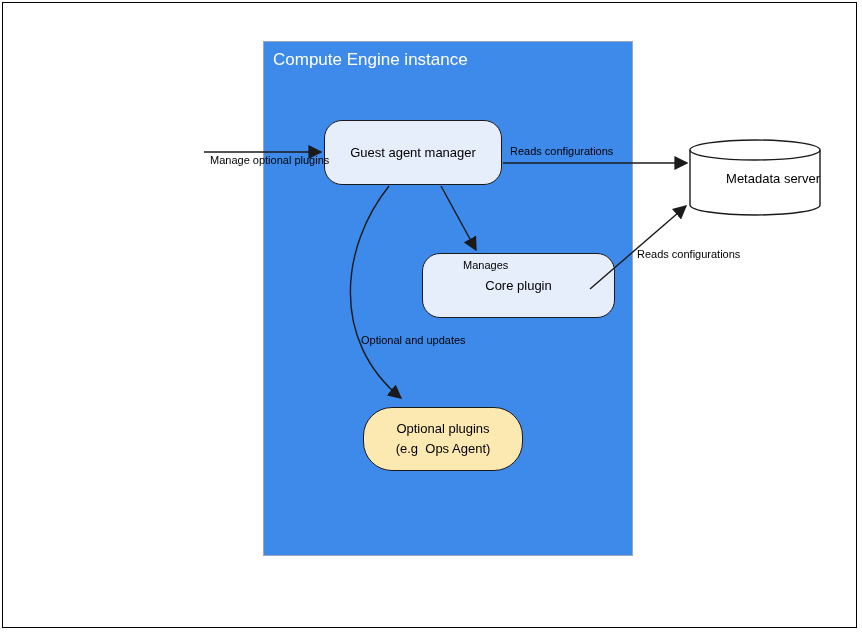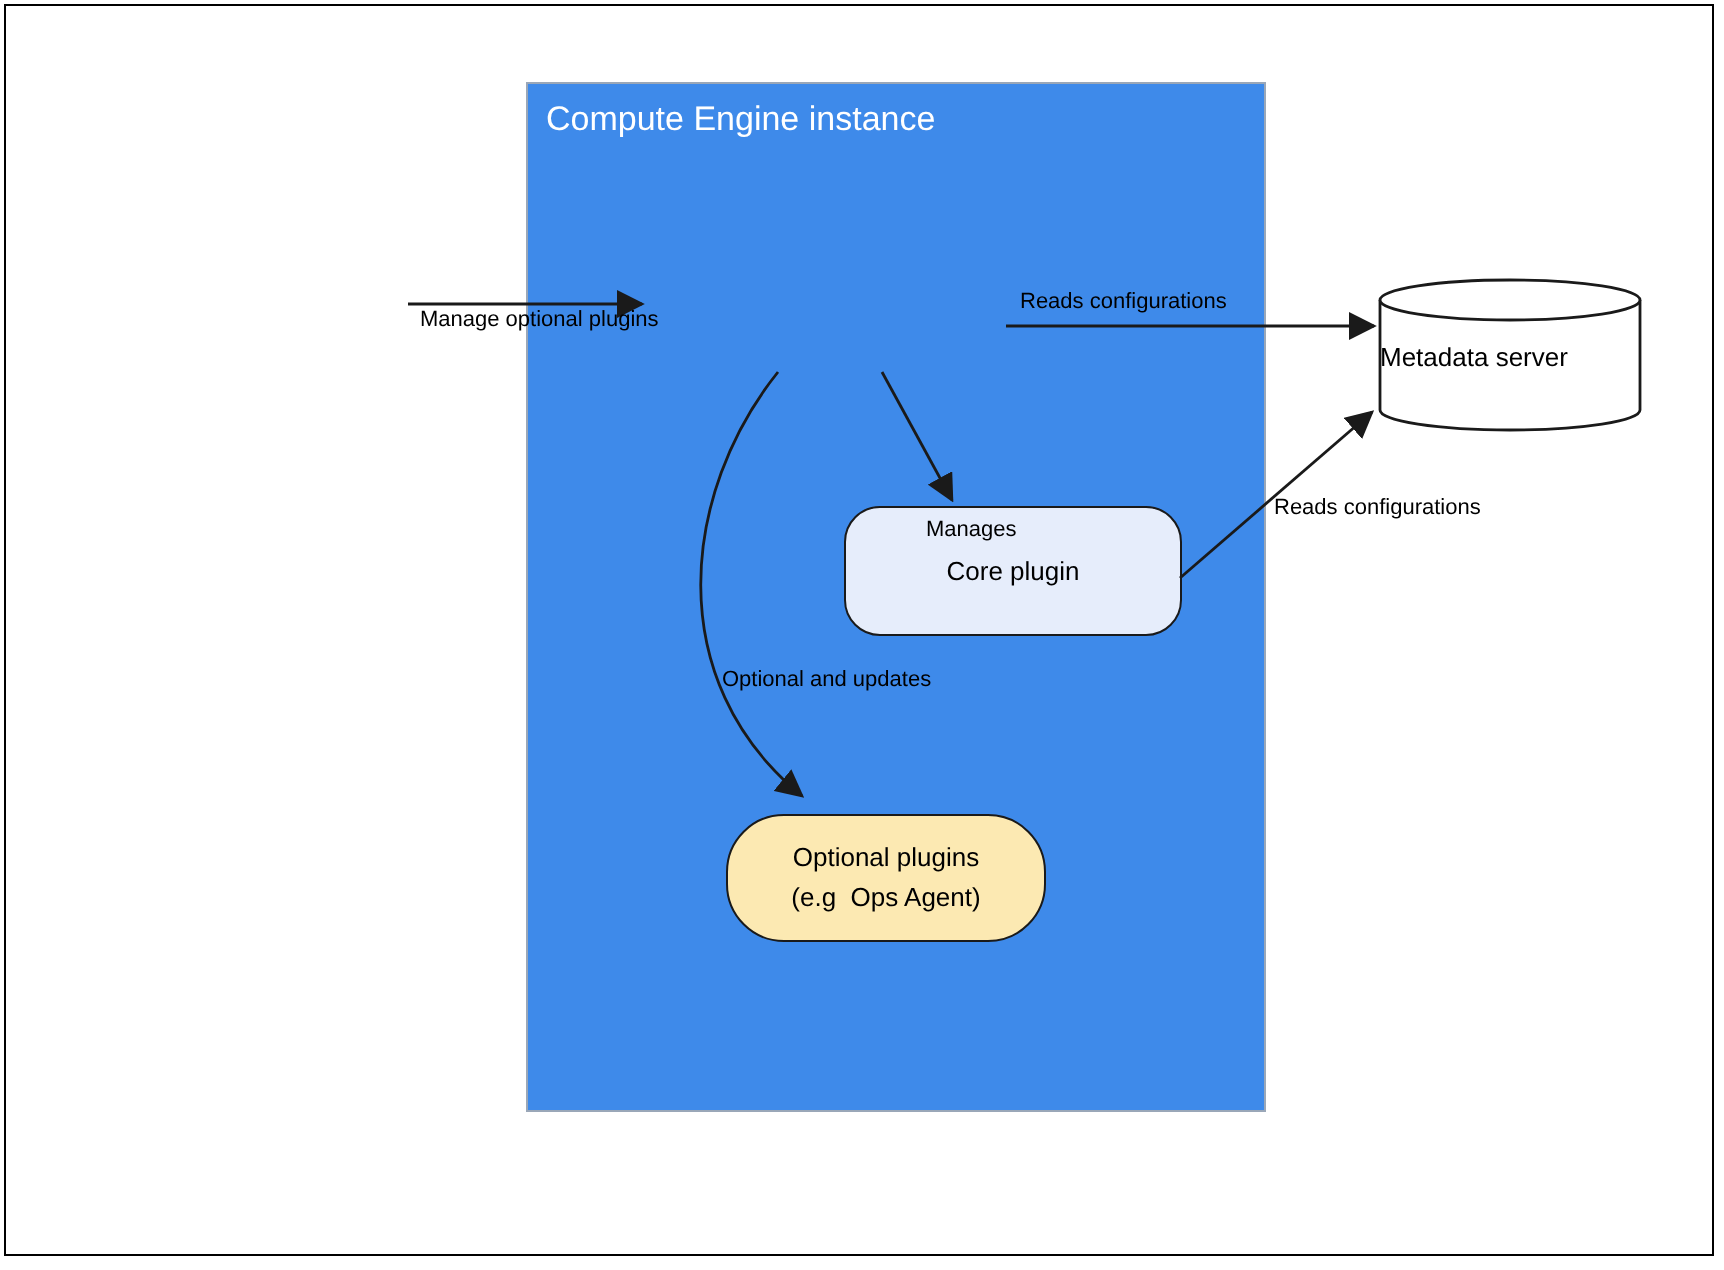--- a/index.html
+++ b/index.html
@@ -62,21 +62,21 @@
     font-size: 13px;
     color: #000000;
     text-align: center;
     line-height: 20px;
     z-index: 3;
   }
   .node-blue { background: var(--node-blue, #E6EDFB); }
   .node-yellow { background: var(--node-yellow, #FCE9B2); }
   #node-agent-control-plane { left: 21px;  top: 126px; width: 182px; height: 55px; }
   #node-guest-agent-manager { left: 324px; top: 120px; width: 178px; height: 65px; }
-  #node-core-plugin         { left: 422px; top: 253px; width: 169px; height: 65px; }
+  #node-core-plugin         { left: 422px; top: 253px; width: 193px; height: 65px; }
   #node-optional-plugins    { left: 363px; top: 407px; width: 160px; height: 64px; border-radius: 29px; }
   .edges-svg {
     position: absolute;
     left: 0; top: 0;
     width: 862px; height: 635px;
     z-index: 5;
     pointer-events: none;
   }
   .edge-label {
     position: absolute;
@@ -87,40 +87,43 @@
   }
   #label-manage-optional { left: 210px; top: 154px; }
   #label-reads-top       { left: 510px; top: 145px; }
   #label-manages         { left: 463px; top: 212px; margin-top: 47px; }
   #label-reads-right     { left: 637px; top: 248px; }
   #label-installs        { left: 361px; top: 334px; }
   .cylinder-label {
     position: absolute;
     left: 690px; top: 171px;
     width: 130px;
-    text-align: left;
+    text-align: right;
     font-size: 13px;
     color: #000000;
     z-index: 6;
     white-space: nowrap;
   }
 </style>
 </head>
 <body>
 
 <div class="canvas">
 
   <div class="frame"></div>
 
   <div class="container-blue">
     <div class="title">Compute Engine instance</div>
   </div>
 
 
 
+  <div class="node node-blue" id="node-guest-agent-manager">
+    <span>Guest agent manager</span>
+  </div>
 
   <div class="node node-blue" id="node-core-plugin">
     <span>Core plugin</span>
   </div>
 
   <div class="node node-yellow" id="node-optional-plugins">
     <span>Optional plugins</span>
     <span>(e.g&nbsp; Ops Agent)</span>
   </div>
 

